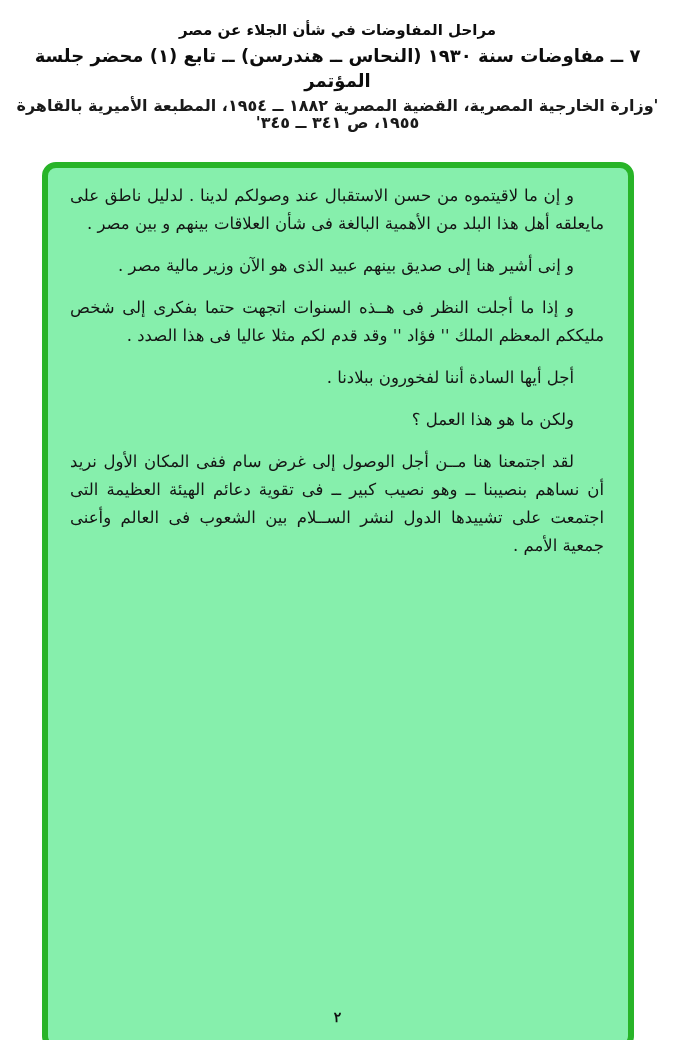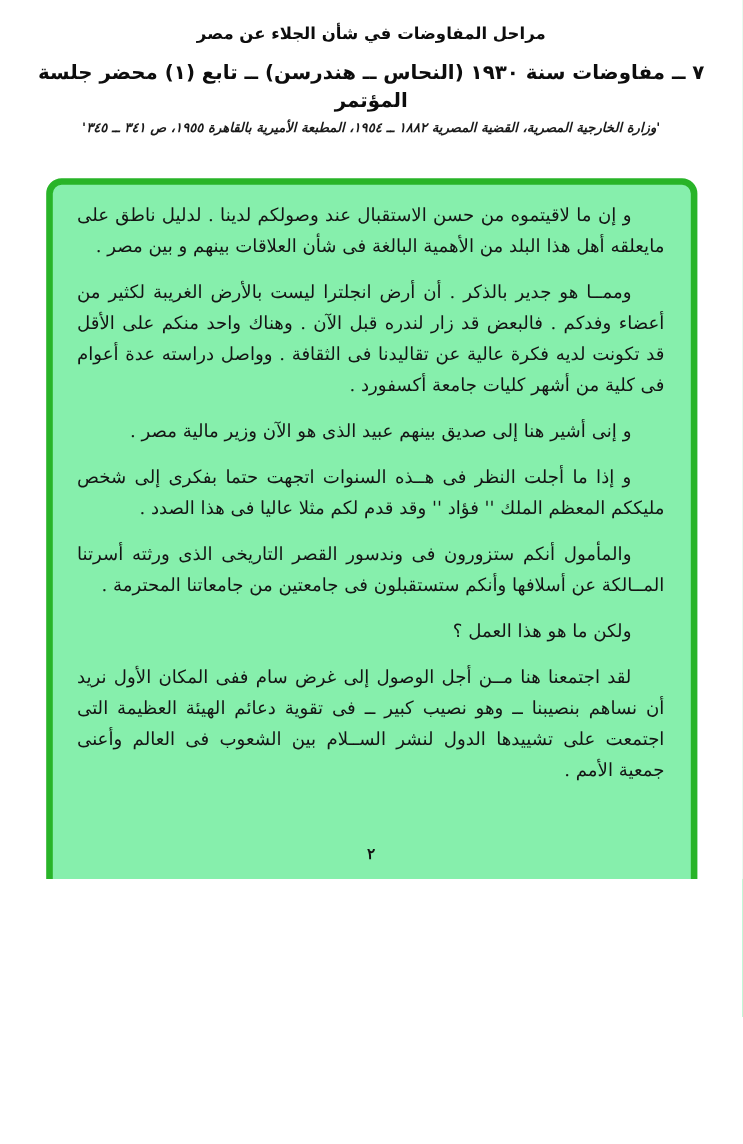--- a/index.html
+++ b/index.html
@@ -3,52 +3,51 @@
 <meta charset="utf-8">
 <style>
   html, body {
     margin: 0;
     padding: 0;
     background: #ffffff;
   }
   .page {
     position: relative;
     width: 675px;
-    height: 799px;
+    height: 1040px;
     margin: 0 auto;
     background: #ffffff;
     overflow: hidden;
     direction: rtl;
     font-family: "DejaVu Sans", sans-serif;
     color: #111111;
   }
   .header {
     padding-top: 20px;
     text-align: center;
   }
   .header .title {
     font-size: 15px;
     line-height: 20px;
     font-weight: bold;
     color: #0d0d0d;
   }
   .header .subtitle {
-    margin-top: 14px;
+    margin-top: 3px;
     font-size: 18px;
     line-height: 25px;
     font-weight: bold;
     color: #0d0d0d;
   }
   .header .source {
     margin-top: 4px;
-    font-size: 12px;
+    font-size: 16px;
     line-height: 17px;
     font-weight: bold;
     color: #1a1a1a;
-    font-style: italic;
   }
   .highlight-box {
     box-sizing: border-box;
     position: absolute;
     left: 42px;
     top: 114px;
     width: 592px;
     height: 888px;
     border: 6px solid #28b428;
     border-radius: 14px;
@@ -90,24 +89,23 @@
 
   <div class="header">
     <div class="title">مراحل المفاوضات في شأن الجلاء عن مصر</div>
     <div class="subtitle">٧ ــ مفاوضات سنة ١٩٣٠ (النحاس ــ هندرسن) ــ تابع (١) محضر جلسة المؤتمر</div>
     <div class="source">'وزارة الخارجية المصرية، القضية المصرية ١٨٨٢ ــ ١٩٥٤، المطبعة الأميرية بالقاهرة ١٩٥٥، ص ٣٤١ ــ ٣٤٥'</div>
   </div>
 
   <div class="highlight-box">
     <div class="body-text">
       <p>و إن ما لاقيتموه من حسن الاستقبال عند وصولكم لدينا . لدليل ناطق على مايعلقه أهل هذا البلد من الأهمية البالغة فى شأن العلاقات بينهم و بين مصر .</p>
-      <p>وممــا هو جدير بالذكر . أن أرض انجلترا ليست بالأرض الغريبة لكثير من أعضاء وفدكم . فالبعض قد زار لندره قبل الآن .  وهناك واحد منكم على الأقل قد تكونت لديه فكرة عالية عن تقاليدنا فى الثقافة . وواصل دراسته عدة أعوام فى كلية من أشهر كليات جامعة أكسفورد .</p>
       <p>و إنى أشير هنا إلى صديق بينهم عبيد الذى هو الآن وزير مالية مصر .</p>
       <p>و إذا ما أجلت النظر فى هــذه السنوات اتجهت حتما بفكرى إلى شخص مليككم المعظم الملك '' فؤاد '' وقد قدم لكم مثلا عاليا فى هذا الصدد .</p>
-      <p>والمأمول أنكم ستزورون فى وندسور القصر التاريخى الذى ورثته أسرتنا المــالكة عن أسلافها وأنكم ستستقبلون فى جامعتين من جامعاتنا المحترمة .</p>
+      <p>أجل أيها السادة أننا لفخورون ببلادنا .</p>
       <p>ولكن ما هو هذا العمل ؟</p>
       <p>لقد اجتمعنا هنا مــن أجل الوصول إلى غرض سام ففى المكان الأول نريد أن نساهم بنصيبنا ــ وهو نصيب كبير ــ فى تقوية دعائم الهيئة العظيمة التى اجتمعت على تشييدها الدول لنشر الســلام بين الشعوب فى العالم وأعنى جمعية الأمم .</p>
 
     </div>
   </div>
 
   <div class="footer">
     <span class="page-number">٢</span>
   </div>
 

